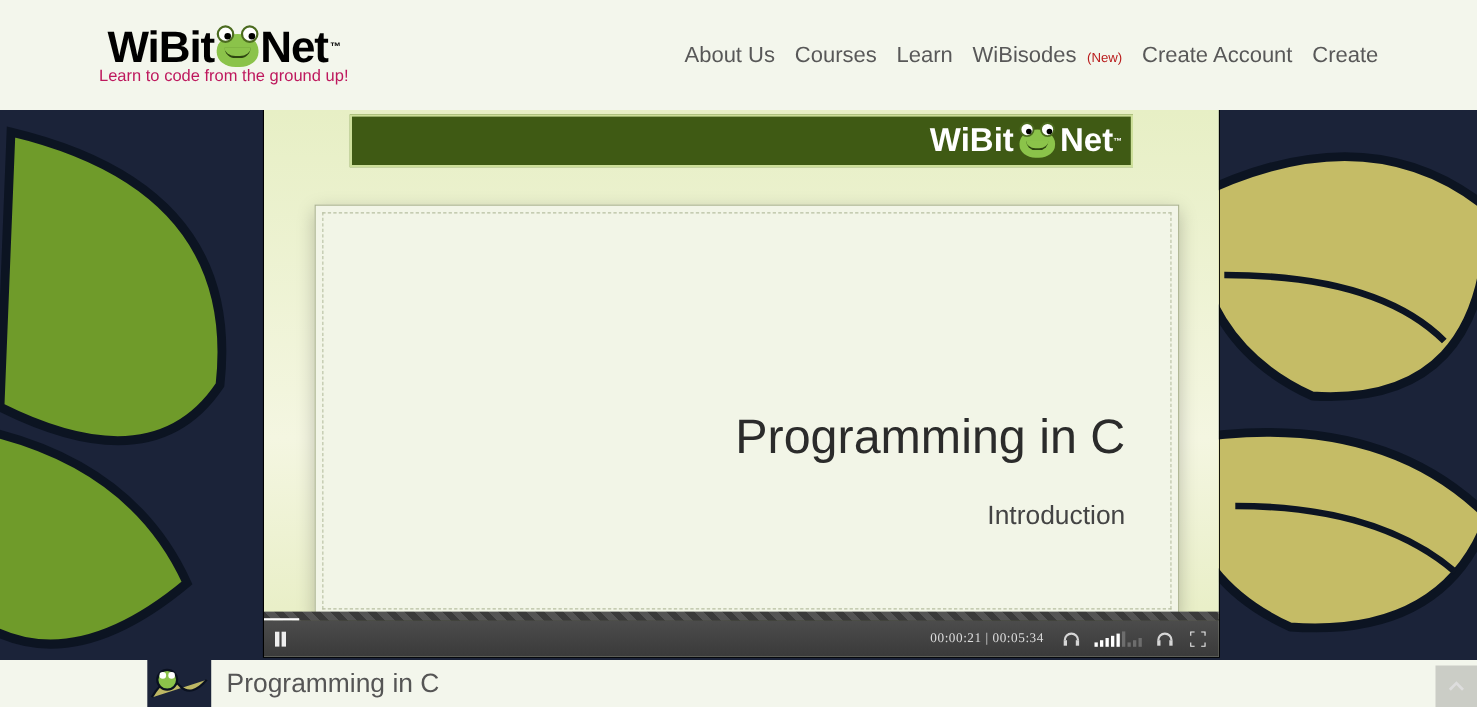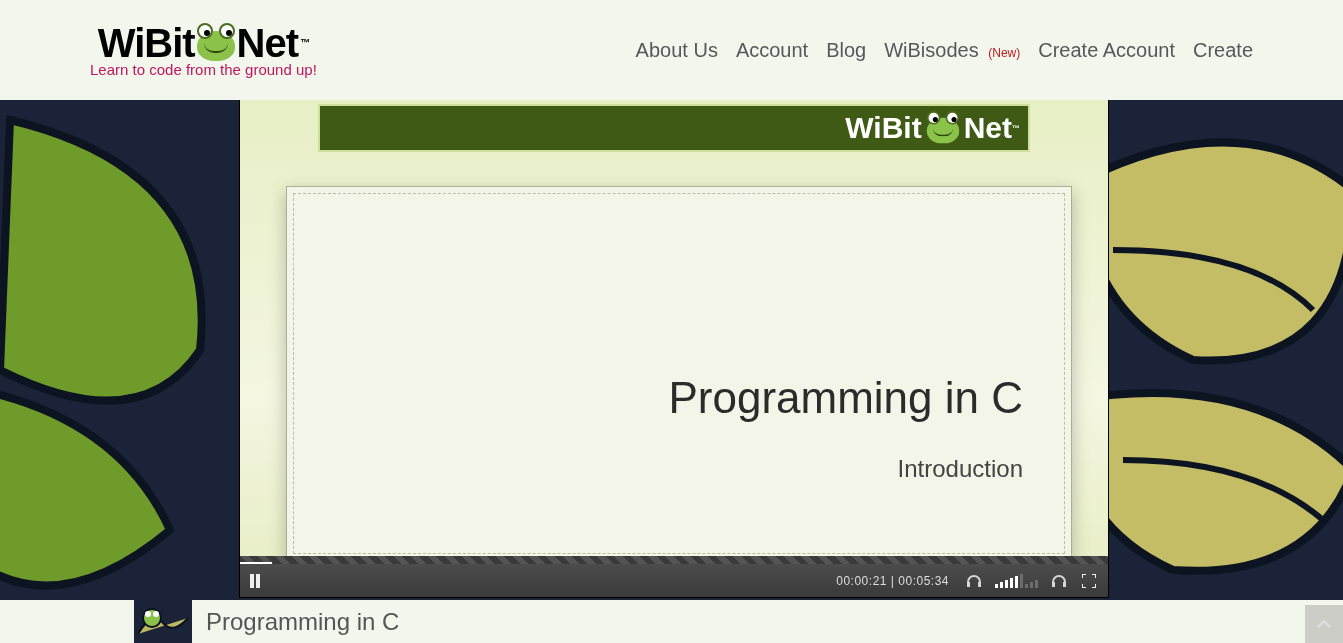--- a/index.html
+++ b/index.html
@@ -83,21 +83,21 @@
   .slide-card .inner { position: absolute; inset: 6px; border: 1px dashed #b7bfa1; }
   .slide-title { position: absolute; right: 48px; top: 186px; font-family: Arial, Helvetica, sans-serif; font-size: 44px; color: #2b2b2b; }
   .slide-sub { position: absolute; right: 48px; top: 268px; font-family: Arial, Helvetica, sans-serif; font-size: 24px; color: #444; margin-left: 15px; }
   
   .controls {
     position: absolute; left: 0; right: 0; bottom: 0;
     height: 34px;
     background: linear-gradient(#4c4c4c,#3a3a3a);
     display: flex; align-items: center;
     color: #ddd;
-    font-family: Liberation Sans, sans-serif; font-size: 12px;
+    font-family: Liberation Serif, serif; font-size: 12px;
     border-top: 1px solid #000;
   }
   .controls::before {
     content: "";
     position: absolute; top: -8px; left: 0; right: 0; height: 8px;
     background: repeating-linear-gradient(45deg,#3a3a3a 0 6px,#545454 6px 12px);
   }
   .ctrl-btn { width: 30px; height: 100%; display:flex; align-items:center; justify-content:center; cursor: pointer; }
   .progress-line { position: absolute; top: -2px; left: 0; height: 2px; width: 32px; background: #fff; }
   .time-block { margin-left: auto; padding: 0 10px; letter-spacing: .5px; }
@@ -151,22 +151,22 @@
       </span>
       <span>Net</span>
       <sup>™</sup>
     </span>
     <span class="logo-tag">Learn to code from the ground up!</span>
   </a>
 
   <nav>
     <ul>
       <li><a>About Us</a></li>
-      <li><a>Account</a></li>
-      <li><a>Blog</a></li>
+      <li><a>Courses</a></li>
+      <li><a>Learn</a></li>
       <li>
         <a>
           <span>WiBisodes</span>
           <span class="badge-new">(New)</span>
         </a>
       </li>
       <li><a>Create Account</a></li>
       <li><a>Create</a></li>
     </ul>
   </nav>

